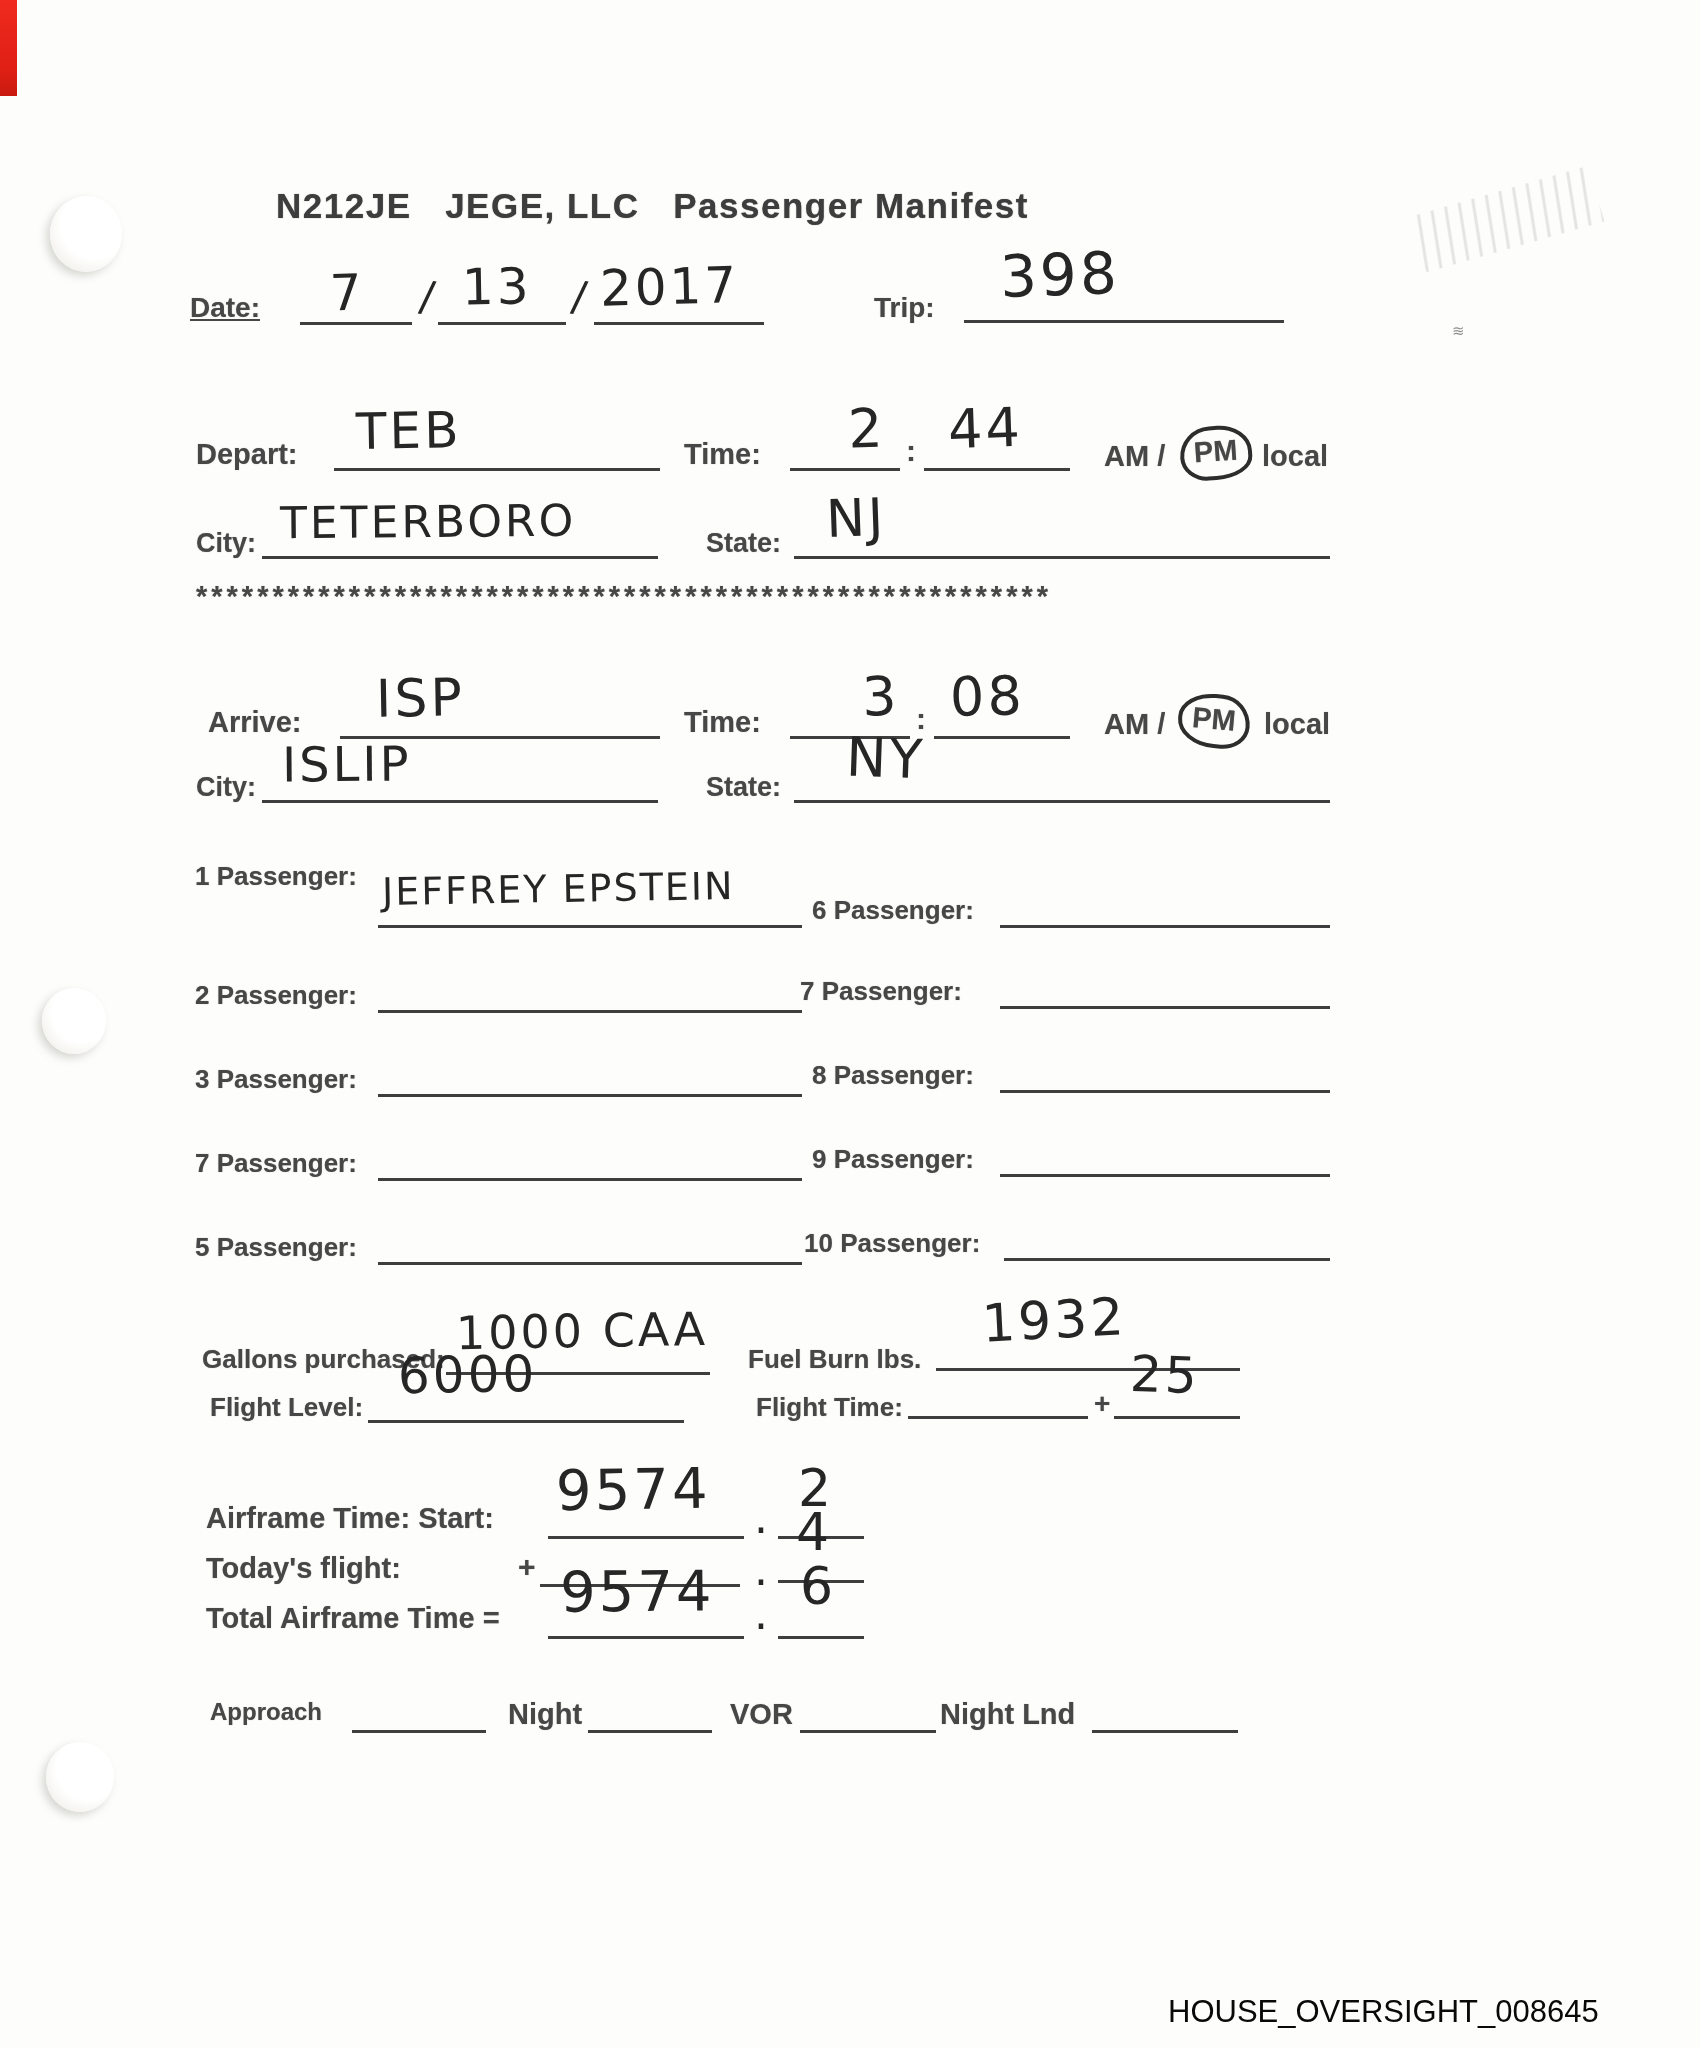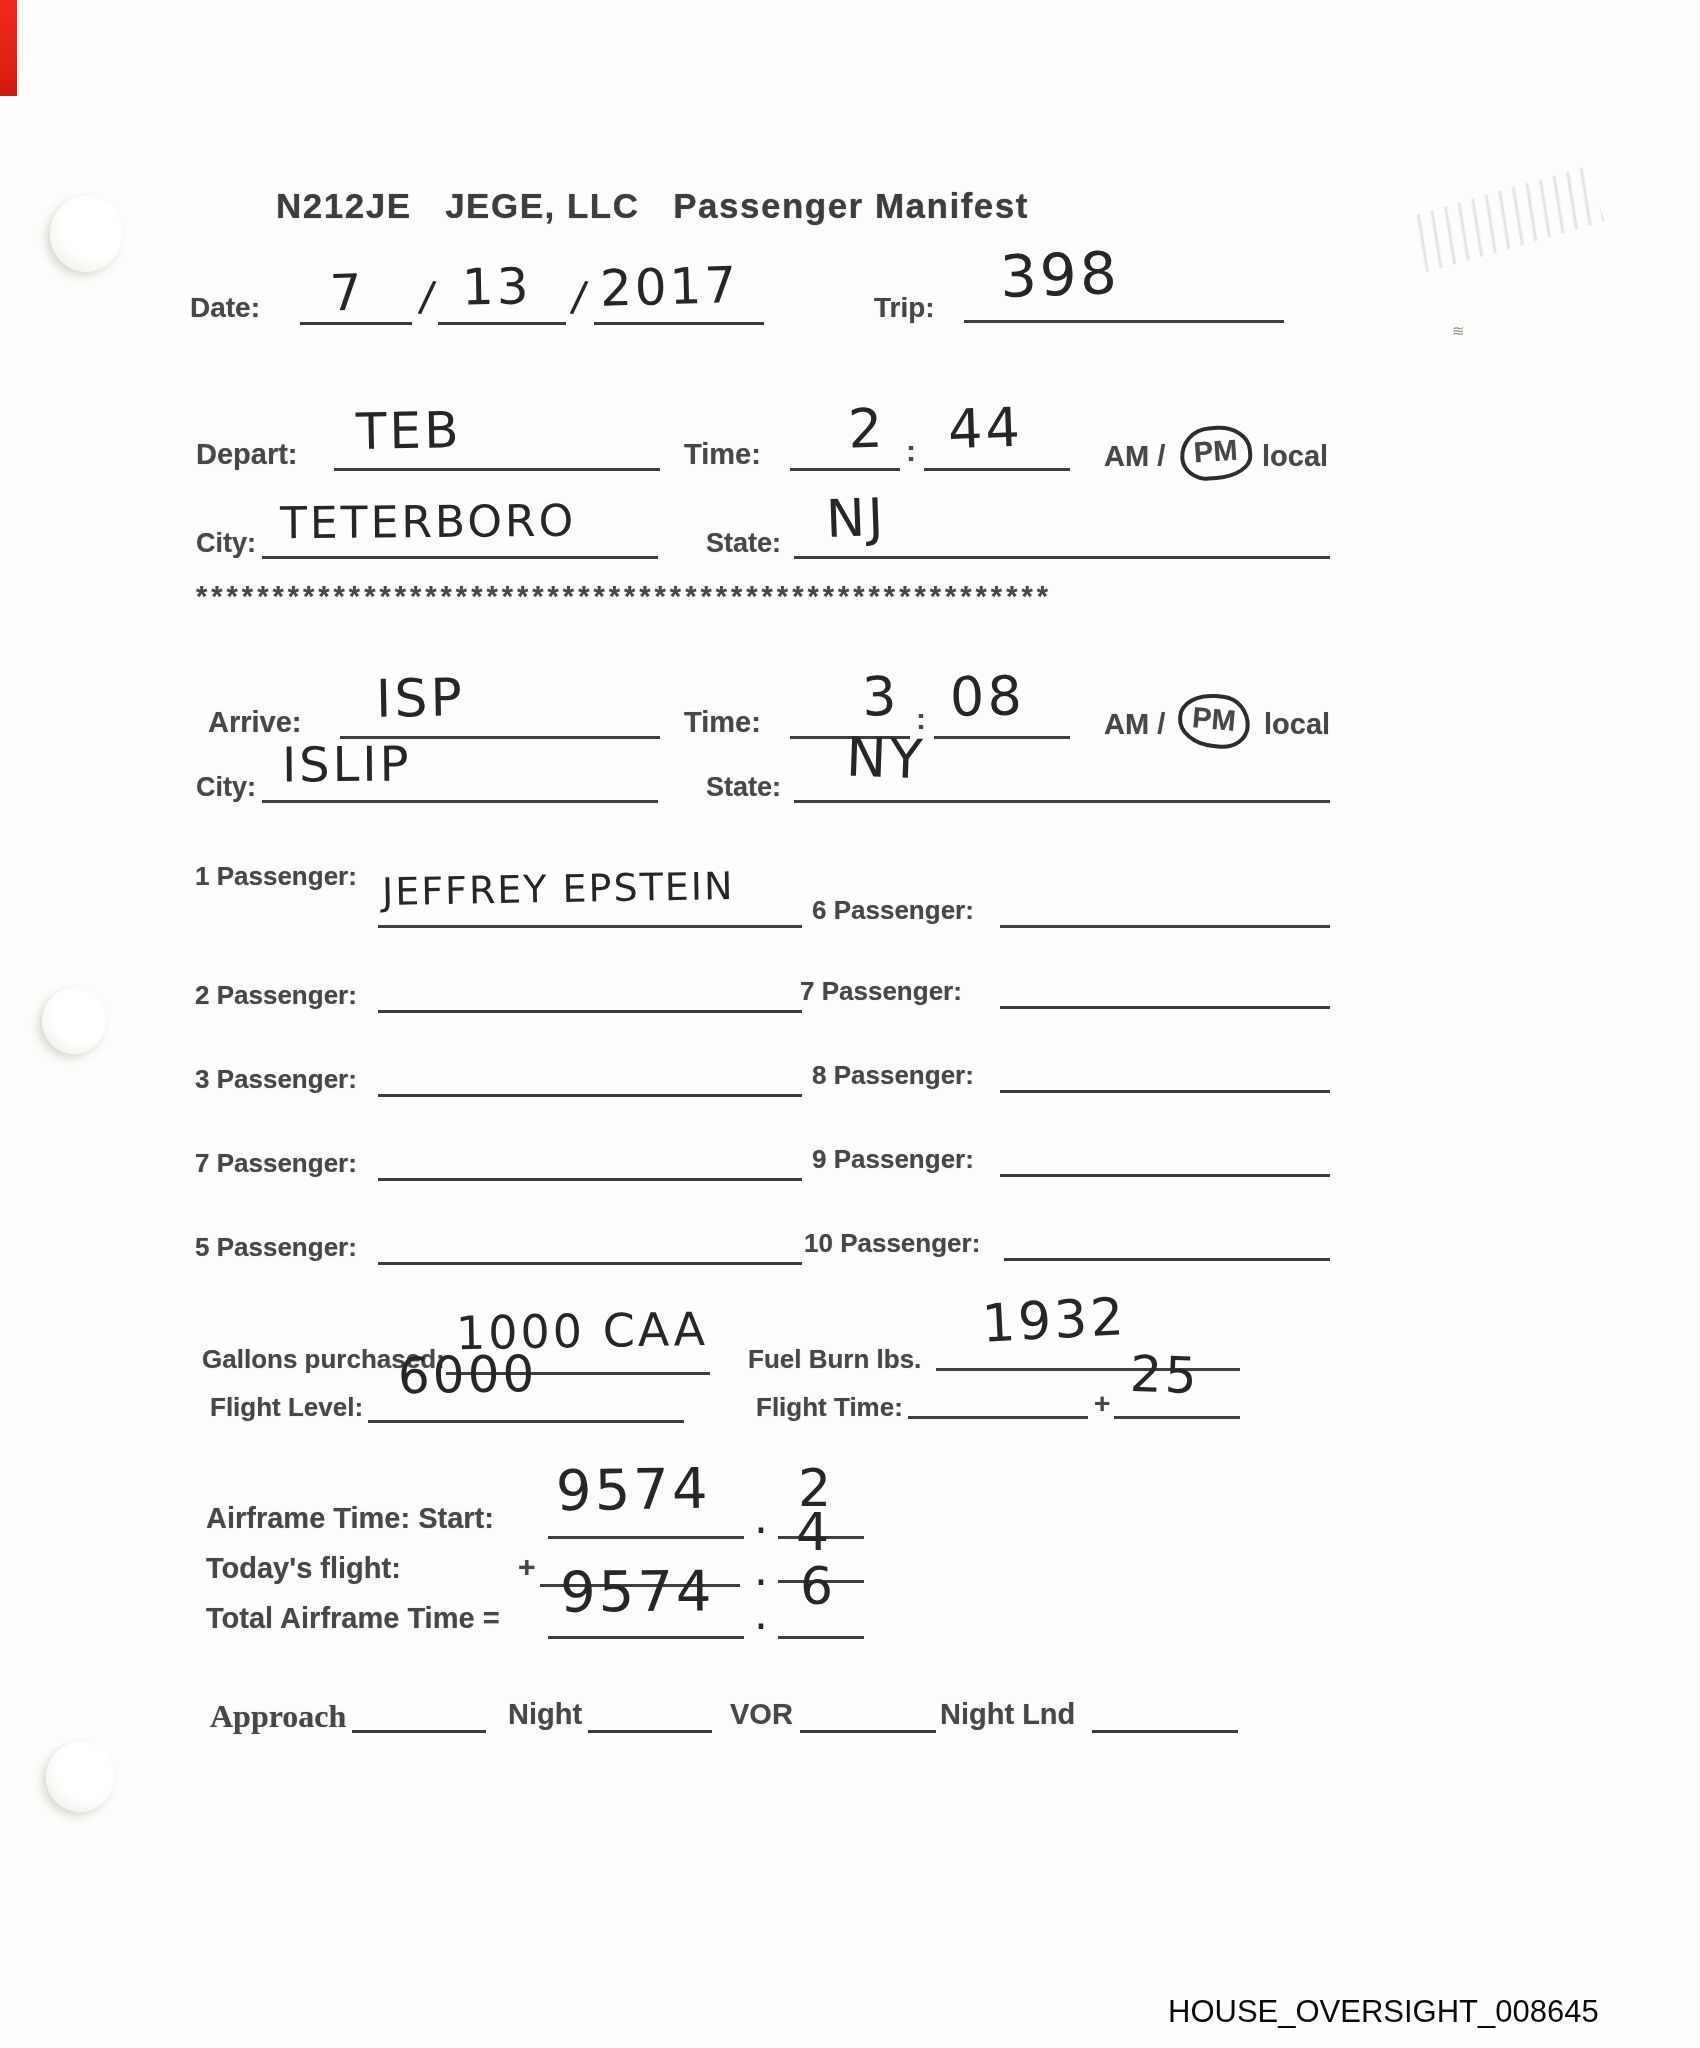--- a/index.html
+++ b/index.html
@@ -34,21 +34,21 @@
 
   <div class="redstrip"></div>
   <div class="hole" style="left:50px;top:196px;width:72px;height:76px;"></div>
   <div class="hole" style="left:42px;top:988px;width:64px;height:66px;"></div>
   <div class="hole" style="left:46px;top:1742px;width:68px;height:70px;"></div>
   <div class="smudge"></div>
   <div class="speck" style="left:1452px;top:322px;">≋</div>
 
   <div class="title" style="left:276px;top:186px;font-size:35px;">N212JE   JEGE, LLC   Passenger Manifest</div>
 
-  <div class="lbl" style="left:190px;top:292px;font-size:28px;">Date:</div>
+  <div class="lbl" style="left:190px;top:292px;font-size:28px;text-decoration:underline;">Date:</div>
   <div class="line" style="left:300px;top:322px;width:112px;"></div>
   <div class="hand" style="left:330px;top:268px;font-size:50px;transform:rotate(-2deg);">7</div>
   <div class="hand" style="left:420px;top:276px;font-size:42px;transform:rotate(8deg);">/</div>
   <div class="line" style="left:438px;top:322px;width:128px;"></div>
   <div class="hand" style="left:462px;top:262px;font-size:50px;transform:rotate(-1deg);">13</div>
   <div class="hand" style="left:572px;top:276px;font-size:42px;transform:rotate(8deg);">/</div>
   <div class="line" style="left:594px;top:322px;width:170px;"></div>
   <div class="hand" style="left:600px;top:262px;font-size:50px;transform:rotate(-1.5deg);">2017</div>
   <div class="lbl" style="left:874px;top:292px;font-size:28px;">Trip:</div>
   <div class="line" style="left:964px;top:320px;width:320px;"></div>
@@ -152,21 +152,21 @@
   <div class="line" style="left:778px;top:1580px;width:86px;"></div>
   <div class="hand" style="left:796px;top:1506px;font-size:52px;">4</div>
 
   <div class="lbl" style="left:206px;top:1602px;font-size:29px;">Total Airframe Time =</div>
   <div class="line" style="left:548px;top:1636px;width:196px;"></div>
   <div class="hand" style="left:560px;top:1564px;font-size:56px;transform:rotate(-.5deg);">9574</div>
   <div class="hand" style="left:754px;top:1592px;font-size:44px;">.</div>
   <div class="line" style="left:778px;top:1636px;width:86px;"></div>
   <div class="hand" style="left:800px;top:1560px;font-size:52px;">6</div>
 
-  <div class="lbl" style="left:210px;top:1698px;font-size:32px;font-family:Liberation Serif, serif;">Approach</div>
+  <div class="lbl" style="left:210px;top:1698px;font-size:24px;">Approach</div>
   <div class="line" style="left:352px;top:1730px;width:134px;"></div>
   <div class="lbl" style="left:508px;top:1698px;font-size:29px;">Night</div>
   <div class="line" style="left:588px;top:1730px;width:124px;"></div>
   <div class="lbl" style="left:730px;top:1698px;font-size:29px;">VOR</div>
   <div class="line" style="left:800px;top:1730px;width:136px;"></div>
   <div class="lbl" style="left:940px;top:1698px;font-size:29px;">Night Lnd</div>
   <div class="line" style="left:1092px;top:1730px;width:146px;"></div>
 
   <div class="footer" style="left:1168px;top:1994px;font-size:31px;">HOUSE_OVERSIGHT_008645</div>
 

